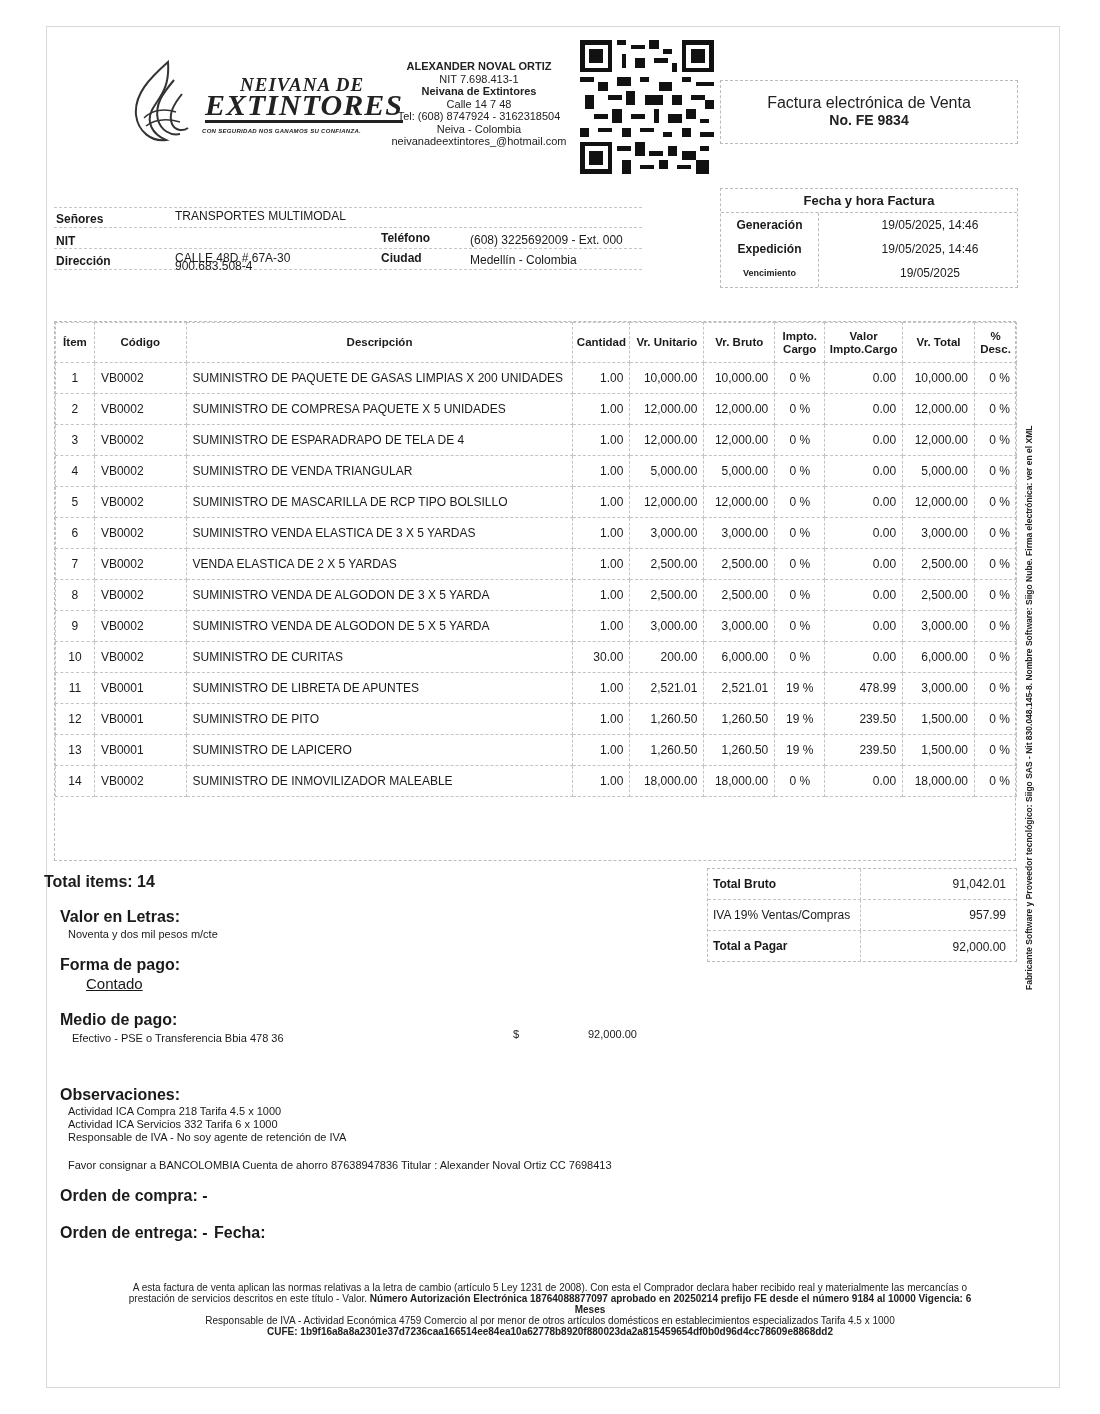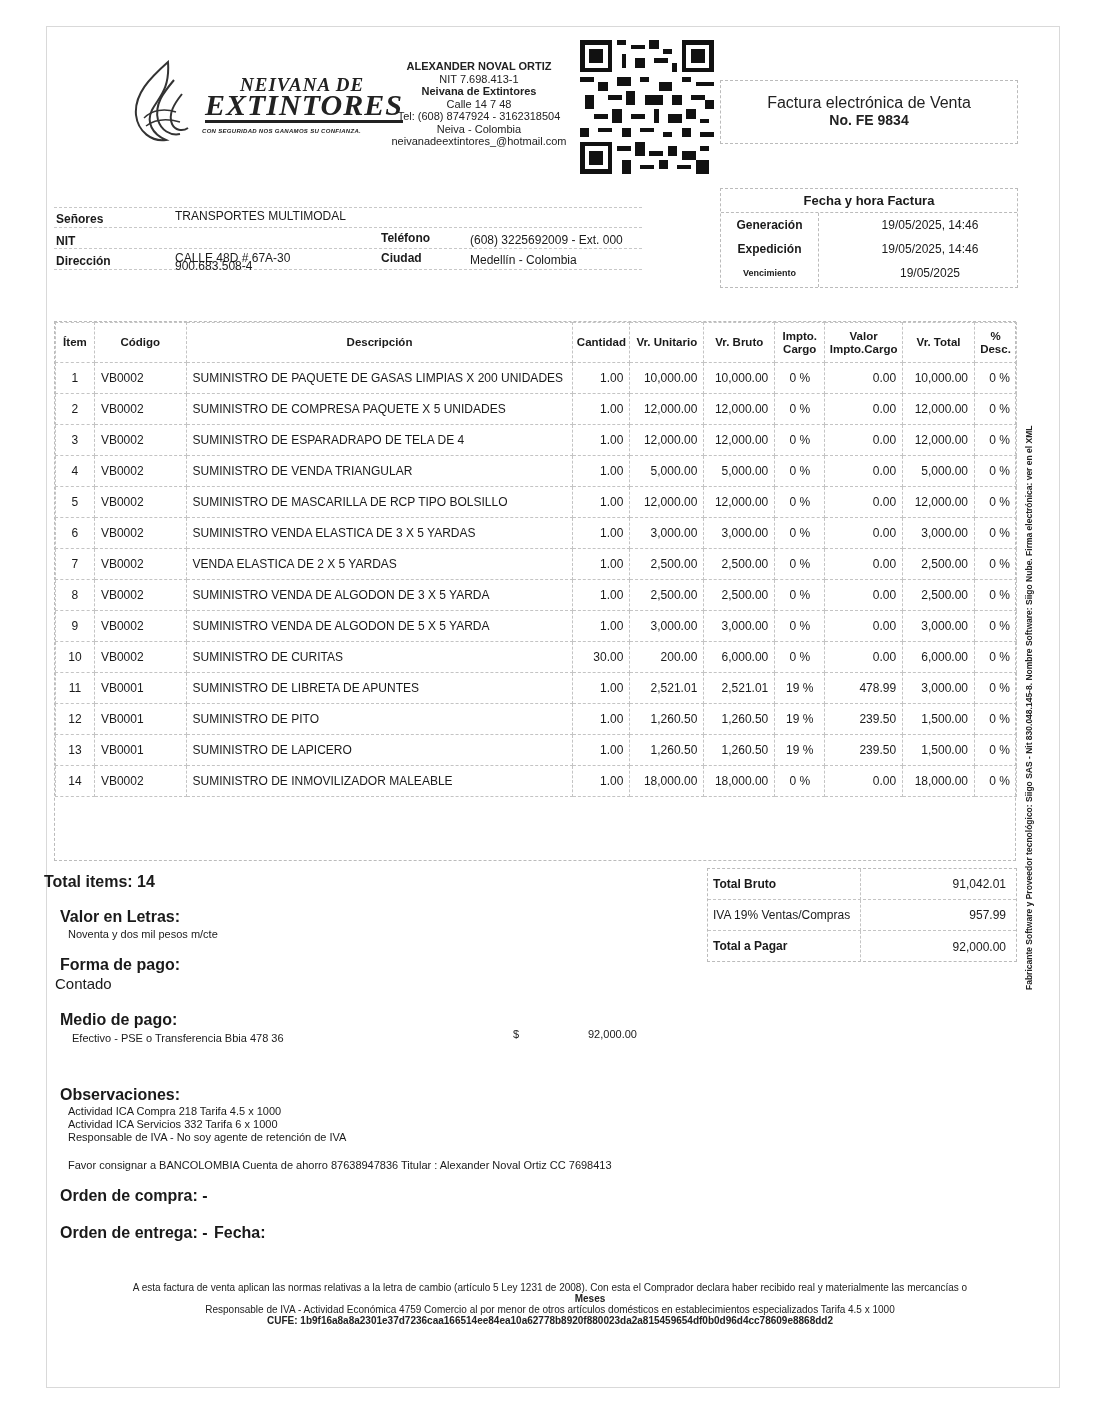--- a/index.html
+++ b/index.html
@@ -406,38 +406,39 @@
   <div class="tot-row">
     <div class="k b">Total a Pagar</div>
     <div class="v">92,000.00</div>
   </div>
 </div>
 
 <div class="abs sec-title" style="left:44px; top:873px;">Total items: 14</div>
 <div class="abs sec-title" style="left:60px; top:908px;">Valor en Letras:</div>
 <div class="abs sec-small" style="left:68px; top:928px;">Noventa y dos mil pesos m/cte</div>
 <div class="abs sec-title" style="left:60px; top:956px;">Forma de pago:</div>
-<div class="abs sec-mid" style="left:55px; top:975px;">Contado</div>
+<div class="abs sec-mid" style="left:86px; top:975px;text-decoration:underline;">Contado</div>
 <div class="abs sec-title" style="left:60px; top:1011px;">Medio de pago:</div>
 <div class="abs sec-small" style="left:72px; top:1032px;">Efectivo - PSE o Transferencia Bbia 478 36</div>
 <div class="abs sec-small" style="left:513px; top:1028px;">$</div>
 <div class="abs sec-small" style="left:588px; top:1028px;">92,000.00</div>
 
 <div class="abs sec-title" style="left:60px; top:1086px;">Observaciones:</div>
 <div class="abs sec-small" style="left:68px; top:1105px; line-height:13px;">
   <div>Actividad ICA Compra 218 Tarifa 4.5 x 1000</div>
   <div>Actividad ICA Servicios 332 Tarifa 6 x 1000</div>
   <div>Responsable de IVA - No soy agente de retención de IVA</div>
 </div>
 <div class="abs sec-small" style="left:68px; top:1159px;">Favor consignar a BANCOLOMBIA Cuenta de ahorro 87638947836 Titular : Alexander Noval Ortiz CC 7698413</div>
 
 <div class="abs sec-title" style="left:60px; top:1187px;">Orden de compra: -</div>
 <div class="abs sec-title" style="left:60px; top:1224px;">Orden de entrega: -</div>
 <div class="abs sec-title" style="left:214px; top:1224px;">Fecha:</div>
 
 <div class="abs footer">
   <div>A esta factura de venta aplican las normas relativas a la letra de cambio (artículo 5 Ley 1231 de 2008). Con esta el Comprador declara haber recibido real y materialmente las mercancías o</div>
+  <div><span>prestación de servicios descritos en este título - Valor. </span><span class="b">Número Autorización Electrónica 18764088877097 aprobado en 20250214 prefijo FE desde el número 9184 al 10000 Vigencia: 6</span></div>
   <div class="b" style="padding-left:80px;">Meses</div>
   <div>Responsable de IVA - Actividad Económica 4759  Comercio al por menor de otros artículos domésticos en establecimientos especializados Tarifa 4.5 x 1000</div>
   <div class="b">CUFE: 1b9f16a8a8a2301e37d7236caa166514ee84ea10a62778b8920f880023da2a815459654df0b0d96d4cc78609e8868dd2</div>
 </div>
 
 <div class="abs side-text">Fabricante Software y Proveedor tecnológico: Siigo SAS - Nit 830.048.145-8. Nombre Software: Siigo Nube. Firma electrónica: ver en el XML</div>
 
 </body></html>

